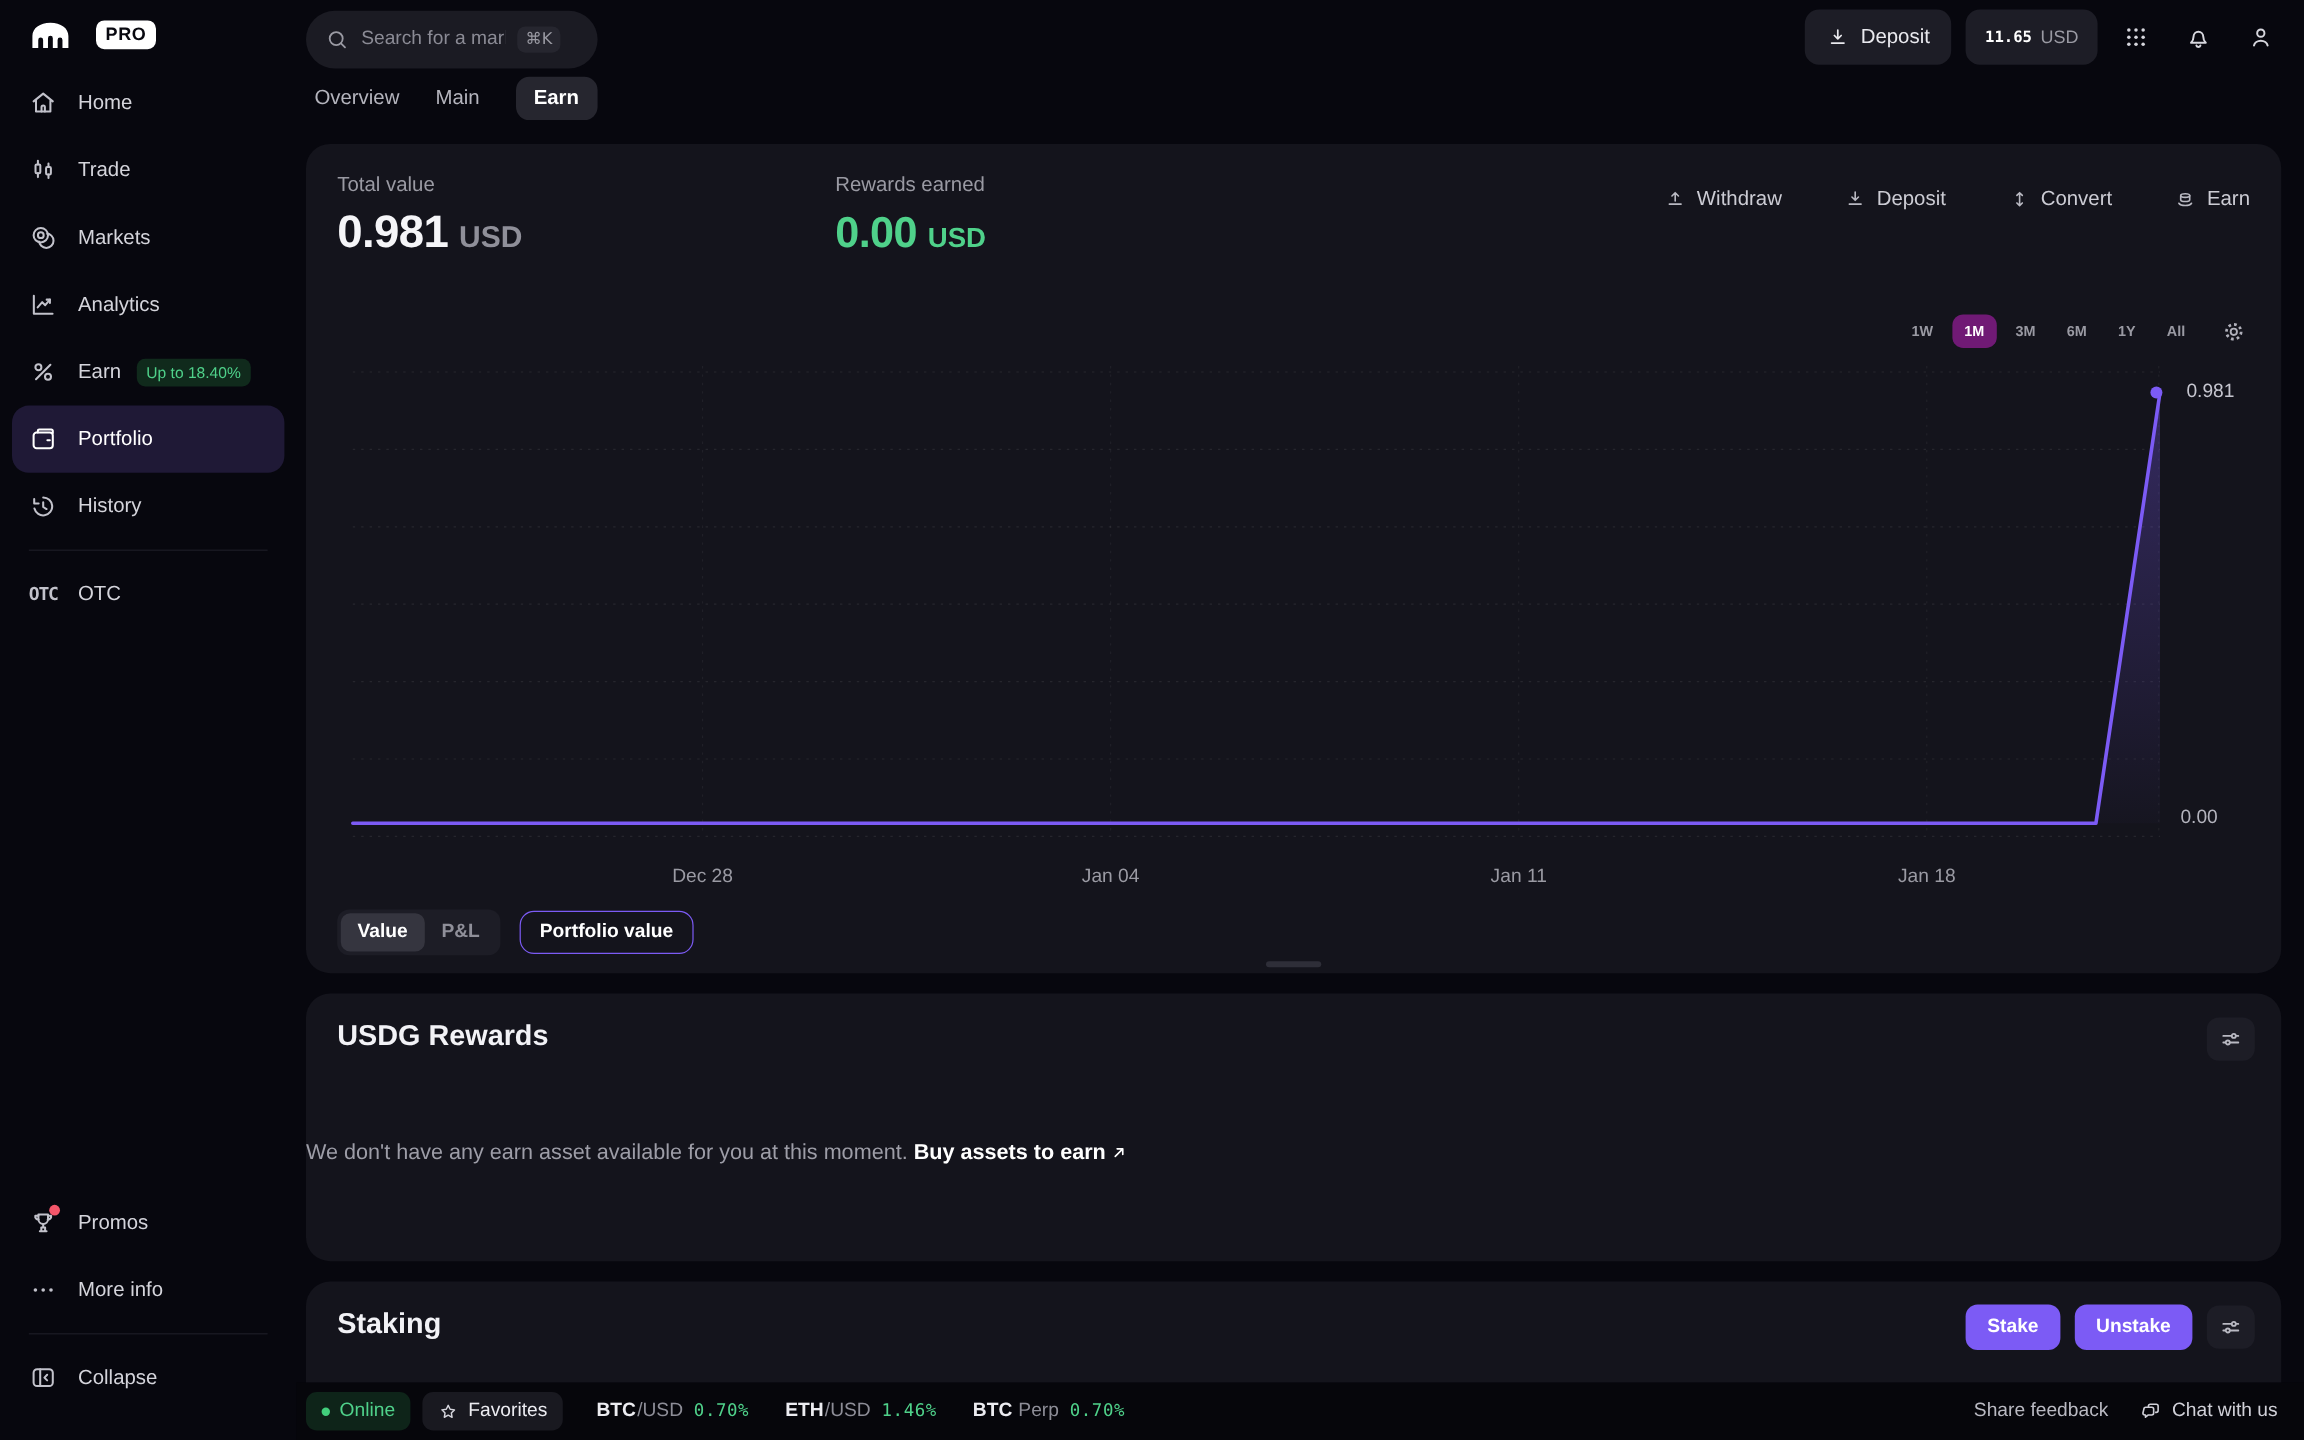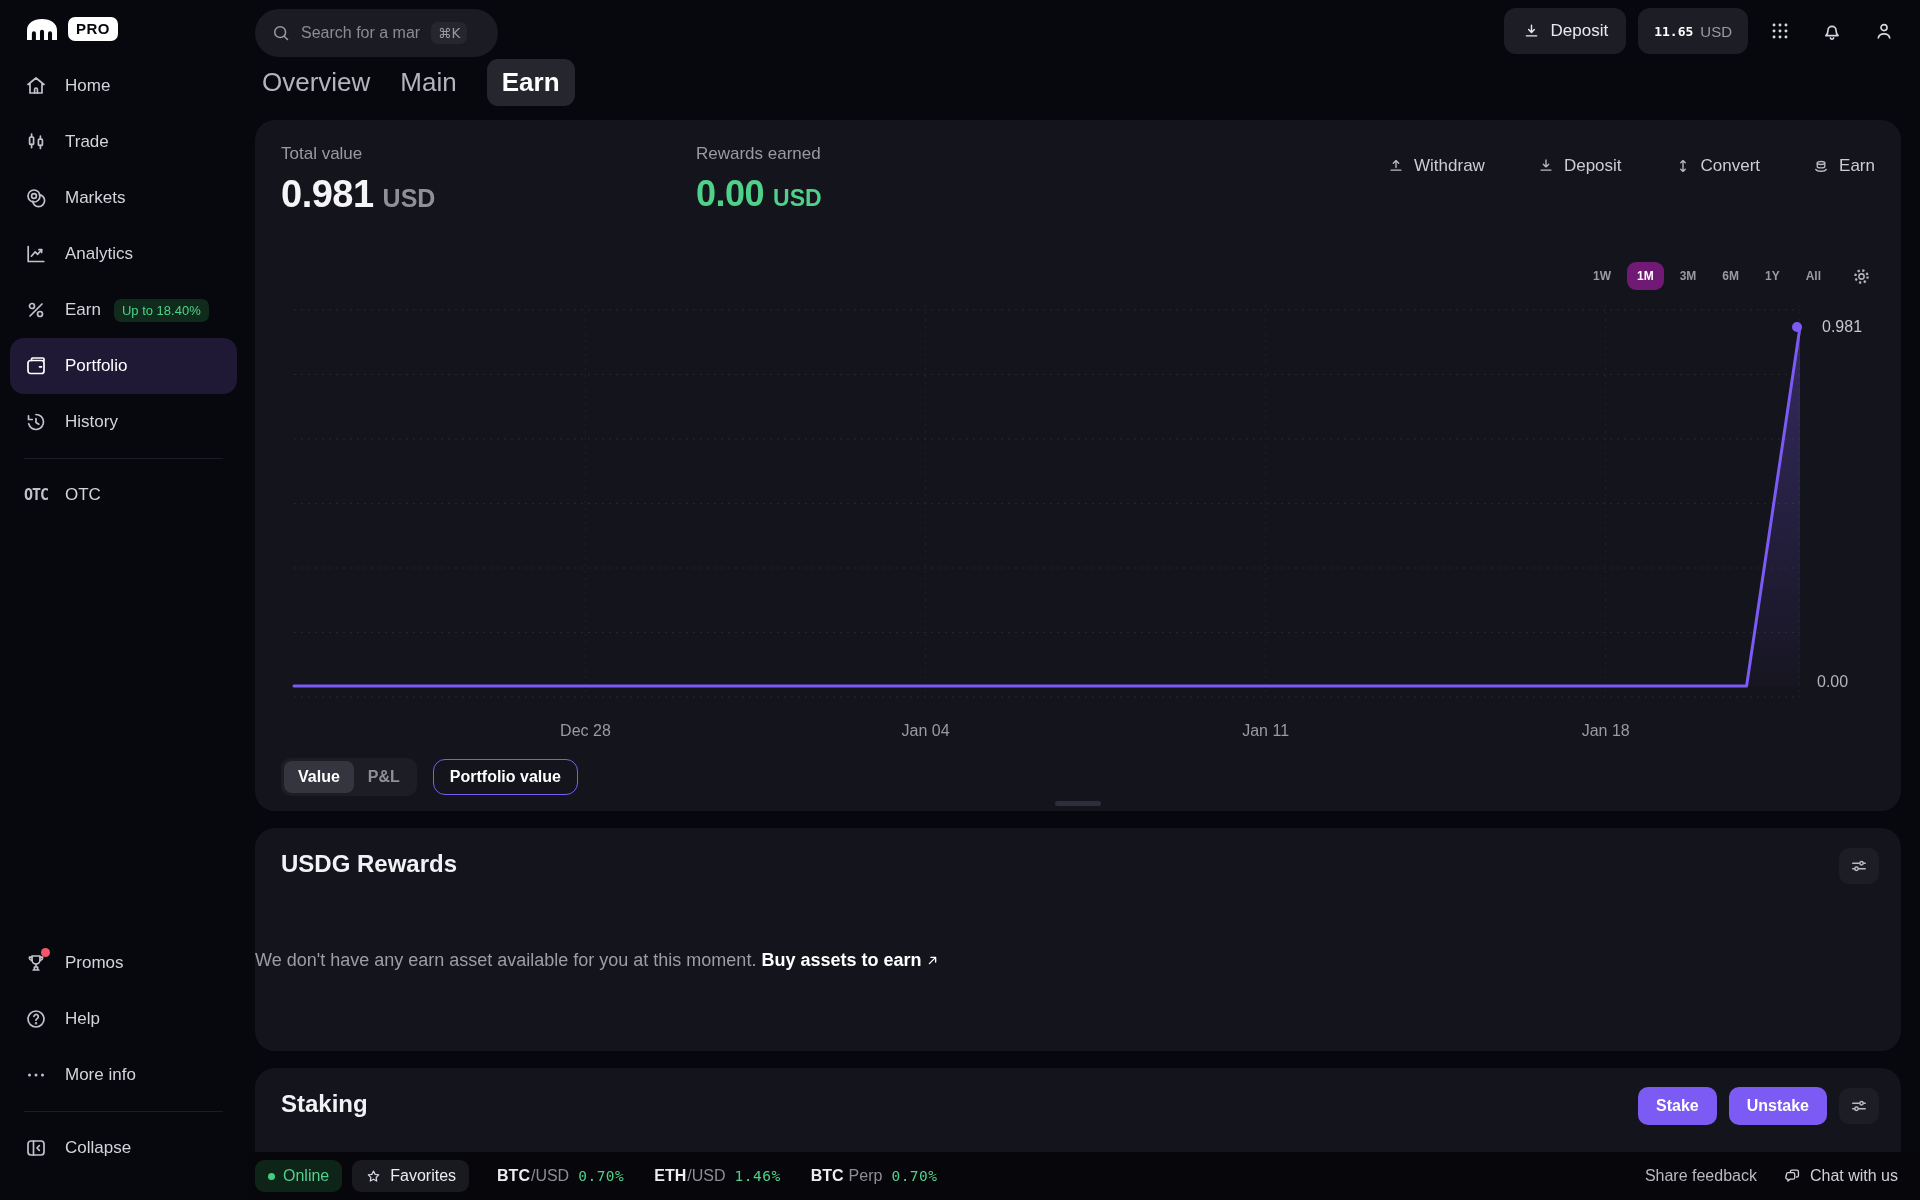--- a/index.html
+++ b/index.html
@@ -16,21 +16,21 @@
     --panel:#14141c;
     --chip:#1d1d26;
     --txt-dim:#9a9aa3;
     --txt-mid:#c9c9d2;
   }
   svg{display:block}
   .icon{display:inline-flex;align-items:center;justify-content:center;flex:none}
 
   
   .sidebar{position:absolute;left:0;top:0;width:247px;height:1200px;}
-  .brand{position:absolute;left:24px;top:16px;display:flex;align-items:center;gap:8px;}
+  .brand{position:absolute;left:24px;top:16px;display:flex;align-items:center;gap:20px;}
   .pro-badge{background:#fff;color:#08080f;font-weight:700;font-size:15px;letter-spacing:.5px;border-radius:7px;padding:3px 8px 4px;}
   .side-list{position:absolute;left:0;top:58px;width:247px;}
   .side-item{height:56px;display:flex;align-items:center;gap:17px;padding-left:24px;font-size:17px;color:#d4d4db;cursor:pointer;}
   .side-item .icon{width:24px;height:24px;color:#c2c2cb;}
   .side-item.active{background:#1f1936;border-radius:14px;margin:0 10px;padding-left:14px;color:#fff;}
   .side-item.active .icon{color:#fff;}
   .side-badge{background:#102a1c;color:#4fd18a;font-size:13px;padding:4px 8px;border-radius:7px;margin-left:-4px;}
   .side-divider{height:1px;background:#1c1c26;margin:8px 24px 8px 24px;}
   .otc-glyph{font-family:"DejaVu Sans Mono",monospace;font-weight:700;font-size:15px;letter-spacing:-1px;color:#c2c2cb;}
   .side-bottom{position:absolute;left:0;bottom:0;width:247px;padding-bottom:24px;}
@@ -45,21 +45,21 @@
   .kbd{background:#26262f;color:#9a9aa3;font-size:13.5px;border-radius:7px;padding:3px 7px;font-family:"DejaVu Sans",sans-serif;}
   .topright{position:absolute;right:16px;top:7px;display:flex;align-items:center;gap:12px;height:48px;}
   .btn-chip{background:var(--chip);border:none;color:#e9e9ee;height:46px;border-radius:12px;display:flex;align-items:center;gap:10px;padding:0 18px;font-size:17px;font-family:inherit;cursor:pointer;}
   .balance-chip{background:var(--chip);height:46px;border-radius:12px;display:flex;align-items:baseline;gap:7px;padding:0 16px;align-items:center;cursor:pointer;}
   .balance-amt{font-family:"DejaVu Sans Mono",monospace;font-weight:700;font-size:13px;color:#fff;}
   .balance-cur{font-size:15px;color:#9a9aa3;}
   .icon-btn{width:40px;height:40px;border:none;background:transparent;color:#d6d6dd;display:flex;align-items:center;justify-content:center;cursor:pointer;}
 
   
   .tabs{position:absolute;left:262px;top:61px;display:flex;align-items:center;gap:30px;height:42px;}
-  .tab{font-size:26px;color:#b4b4bd;cursor:pointer;padding:8px 0;}
+  .tab{font-size:17px;color:#b4b4bd;cursor:pointer;padding:8px 0;}
   .tab.active{background:#26262f;color:#fff;border-radius:11px;padding:8px 15px;font-weight:600;}
 
   
   .panel{position:absolute;left:255px;width:1646px;background:var(--panel);border-radius:20px;}
   .panel-chart{top:120px;height:691px;}
   .panel-usdg{top:828px;height:223px;}
   .panel-staking{top:1068px;height:132px;border-bottom-left-radius:0;border-bottom-right-radius:0;}
 
   .stat{position:absolute;top:24px;}
   .stat-label{font-size:17px;color:#9a9aa3;margin-bottom:9px;}
@@ -218,30 +218,20 @@
     <div class="side-item">
       <span class="icon promo-wrap">
         <svg width="24" height="24" viewBox="0 0 24 24" fill="none" stroke="currentColor" stroke-width="1.7" stroke-linecap="round" stroke-linejoin="round">
             <path d="M8 5h8v4a4 4 0 0 1-8 0Z"></path>
             <path d="M8 6.2H5.4a2.6 2.6 0 0 0 2.8 3.1M16 6.2h2.6a2.6 2.6 0 0 1-2.8 3.1"></path>
             <path d="M12 13v3M9.2 19h5.6M10.4 16h3.2v3h-3.2z"></path>
           </svg>
         <span class="promo-dot"></span>
       </span>
       <span>Promos</span>
-    </div>
-    <div class="side-item">
-      <span class="icon">
-          <svg width="24" height="24" viewBox="0 0 24 24" fill="none" stroke="currentColor" stroke-width="1.7" stroke-linecap="round">
-            <circle cx="12" cy="12" r="8"></circle>
-            <path d="M9.9 9.4a2.2 2.2 0 1 1 3.1 2.3c-.75.33-1 .75-1 1.5"></path>
-            <circle cx="12" cy="16.2" r="0.4" fill="currentColor"></circle>
-          </svg>
-        </span>
-      <span>Help</span>
     </div>
     <div class="side-item">
       <span class="icon">
           <svg width="24" height="24" viewBox="0 0 24 24" fill="currentColor">
             <circle cx="5.5" cy="12" r="1.5"></circle>
             <circle cx="12" cy="12" r="1.5"></circle>
             <circle cx="18.5" cy="12" r="1.5"></circle>
           </svg>
         </span>
       <span>More info</span>

